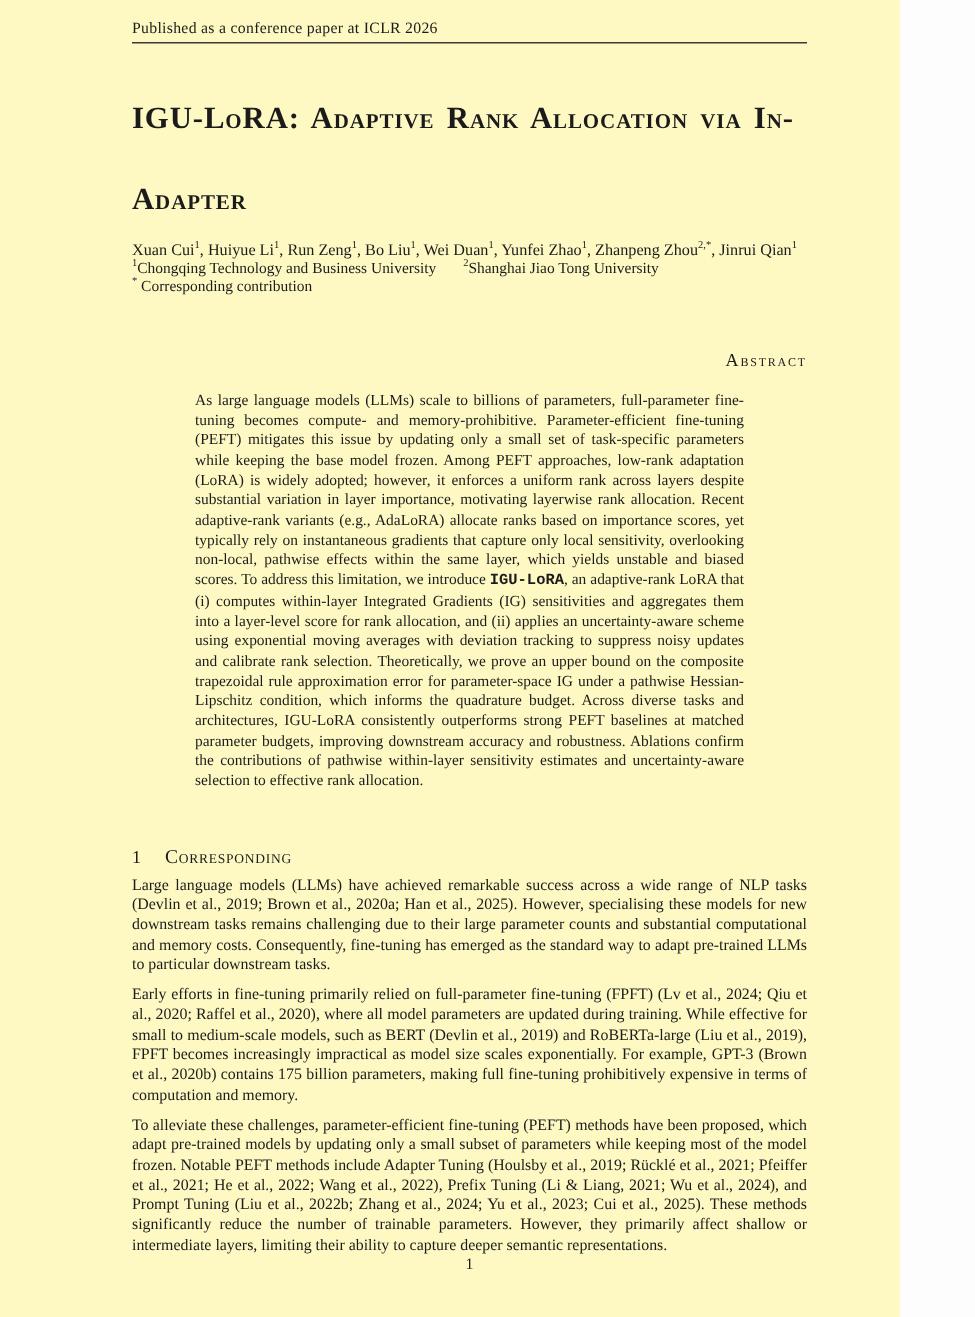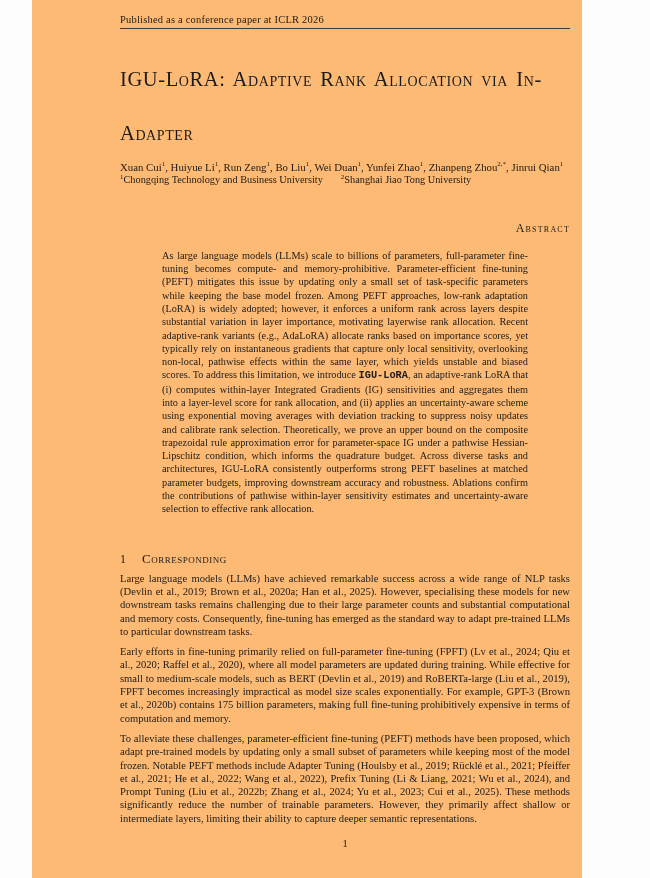--- a/index.html
+++ b/index.html
@@ -4,25 +4,24 @@
 <style>
   html, body {
     margin: 0;
     padding: 0;
     background: #fdfdfd;
     font-family: "Liberation Serif", "DejaVu Serif", serif;
     color: #1b1b1b;
   }
   .page {
     position: relative;
-    width: 550px;
+    width: 600px;
     height: 878px;
-    background: #fdba74;
+    background: #fef9c3;
     overflow: hidden;
-    margin-left: 32px;
   }
   .content {
     position: absolute;
     left: 88px;
     top: 0;
     width: 450px;
   }
   .running-head {
     padding-top: 14px;
     font-size: 10.5px;
@@ -33,21 +32,21 @@
     border-top: 1px solid #3a3a3a;
     margin: 3px 0 0 0;
   }
   .paper-title {
     margin-top: 37px;
     font-size: 20.5px;
     font-variant: small-caps;
     letter-spacing: 0.6px;
     word-spacing: 2.5px;
     line-height: 27px;
-    font-weight: normal;
+    font-weight: bold;
   }
   .authors {
     margin-top: 6px;
     font-size: 10.8px;
     font-weight: normal;
     white-space: nowrap;
   }
   sup {
     font-size: 7px;
     line-height: 0;
@@ -111,20 +110,21 @@
 
     <div class="running-head">Published as a conference paper at ICLR 2026</div>
     <hr class="head-rule">
 
     <h1 class="paper-title"><span>IGU-LoRA: Adaptive Rank Allocation via In-</span><br><br><span>Adapter</span></h1>
 
     <div class="authors"><span>Xuan Cui</span><sup>1</sup><span>, </span><span>Huiyue Li</span><sup>1</sup><span>, </span><span>Run Zeng</span><sup>1</sup><span>, </span><span>Bo Liu</span><sup>1</sup><span>, </span><span>Wei Duan</span><sup>1</sup><span>, </span><span>Yunfei Zhao</span><sup>1</sup><span>, </span><span>Zhanpeng Zhou</span><sup>2,*</sup><span>, </span><span>Jinrui Qian</span><sup>1</sup></div>
 
     <div class="affiliations"><span class="affil"><sup>1</sup><span>Chongqing Technology and Business University</span></span><span class="affil"><sup>2</sup><span>Shanghai Jiao Tong University</span></span></div>
 
+    <div class="corresponding"><sup>*</sup><span> Corresponding contribution</span></div>
 
     <div class="abstract-heading">Abstract</div>
 
     <div class="abstract-body"><span>As large language models (LLMs) scale to billions of parameters, full-parameter fine-tuning becomes compute- and memory-prohibitive. Parameter-efficient fine-tuning (PEFT) mitigates this issue by updating only a small set of task-specific parameters while keeping the base model frozen. Among PEFT approaches, low-rank adaptation (LoRA) is widely adopted; however, it enforces a uniform rank across layers despite substantial variation in layer importance, motivating layerwise rank allocation. Recent adaptive-rank variants (e.g., AdaLoRA) allocate ranks based on importance scores, yet typically rely on instantaneous gradients that capture only local sensitivity, overlooking non-local, pathwise effects within the same layer, which yields unstable and biased scores. To address this limitation, we introduce </span><span class="bold">IGU-LoRA</span><span>, an adaptive-rank LoRA that (i) computes within-layer Integrated Gradients (IG) sensitivities and aggregates them into a layer-level score for rank allocation, and (ii) applies an uncertainty-aware scheme using exponential moving averages with deviation tracking to suppress noisy updates and calibrate rank selection. Theoretically, we prove an upper bound on the composite trapezoidal rule approximation error for parameter-space IG under a pathwise Hessian-Lipschitz condition, which informs the quadrature budget. Across diverse tasks and architectures, IGU-LoRA consistently outperforms strong PEFT baselines at matched parameter budgets, improving downstream accuracy and robustness. Ablations confirm the contributions of pathwise within-layer sensitivity estimates and uncertainty-aware selection to effective rank allocation.</span></div>
 
     <div class="section-heading"><span class="sec-num">1</span><span class="sec-title">Corresponding</span></div>
 
     <p class="para first">Large language models (LLMs) have achieved remarkable success across a wide range of NLP tasks (Devlin et al., 2019; Brown et al., 2020a; Han et al., 2025). However, specialising these models for new downstream tasks remains challenging due to their large parameter counts and substantial computational and memory costs. Consequently, fine-tuning has emerged as the standard way to adapt pre-trained LLMs to particular downstream tasks.</p>
     <p class="para">Early efforts in fine-tuning primarily relied on full-parameter fine-tuning (FPFT) (Lv et al., 2024; Qiu et al., 2020; Raffel et al., 2020), where all model parameters are updated during training. While effective for small to medium-scale models, such as BERT (Devlin et al., 2019) and RoBERTa-large (Liu et al., 2019), FPFT becomes increasingly impractical as model size scales exponentially. For example, GPT-3 (Brown et al., 2020b) contains 175 billion parameters, making full fine-tuning prohibitively expensive in terms of computation and memory.</p>
     <p class="para">To alleviate these challenges, parameter-efficient fine-tuning (PEFT) methods have been proposed, which adapt pre-trained models by updating only a small subset of parameters while keeping most of the model frozen. Notable PEFT methods include Adapter Tuning (Houlsby et al., 2019; Rücklé et al., 2021; Pfeiffer et al., 2021; He et al., 2022; Wang et al., 2022), Prefix Tuning (Li &amp; Liang, 2021; Wu et al., 2024), and Prompt Tuning (Liu et al., 2022b; Zhang et al., 2024; Yu et al., 2023; Cui et al., 2025). These methods significantly reduce the number of trainable parameters. However, they primarily affect shallow or intermediate layers, limiting their ability to capture deeper semantic representations.</p>

